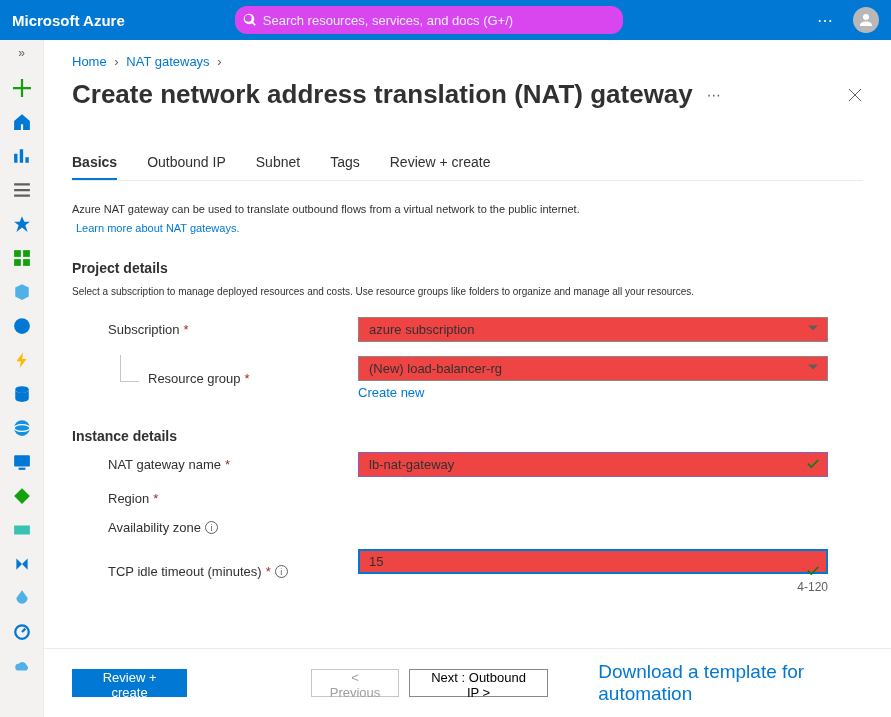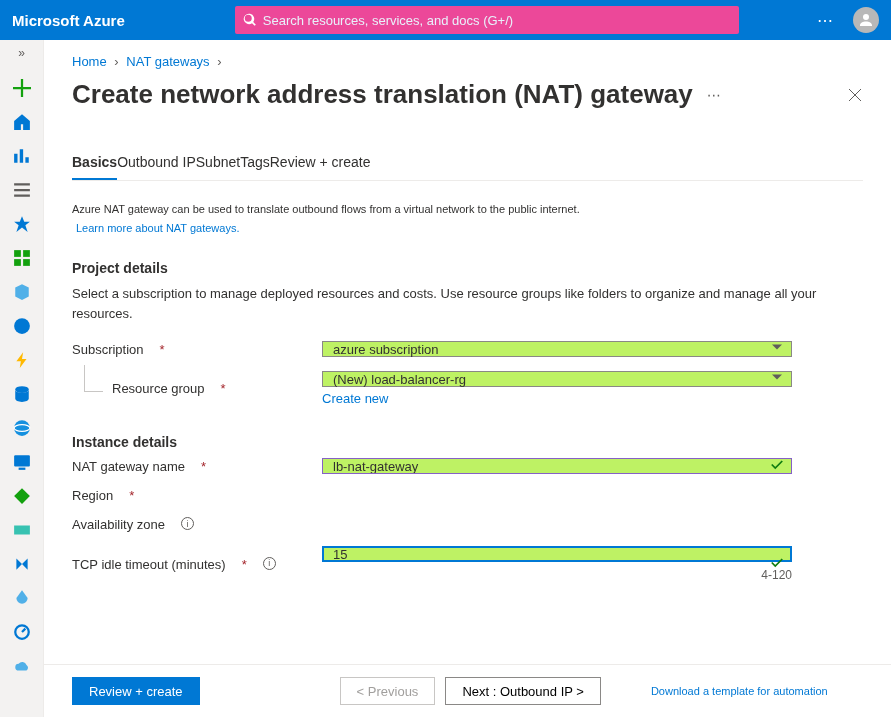--- a/index.html
+++ b/index.html
@@ -1,21 +1,21 @@
 <!DOCTYPE html>
 <html><head>
 <meta charset="utf-8">
 <style>
   * { box-sizing: border-box; margin: 0; padding: 0; }
   body { font-family: "Segoe UI", Arial, sans-serif; font-size: 13px; color: #323130; background: #fff; width: 891px; height: 717px; overflow: hidden; }
   
   
   .top-header { background: #0078d4; height: 40px; display: flex; align-items: center; padding: 0 12px; color: #fff; }
   .brand { font-size: 15px; font-weight: 600; margin-right: 110px; }
-  .search-wrap { background: #ec4899; height: 28px; width: 504px; display: flex; align-items: center; border-radius: 2px; padding: 0 8px; }
+  .search-wrap { background: #d946ef; height: 28px; width: 388px; display: flex; align-items: center; border-radius: 12px; padding: 0 8px; }
   .search-wrap svg { width: 14px; height: 14px; fill: #fff; margin-right: 6px; }
   .search-input { background: transparent; border: none; outline: none; color: #fff; font-size: 13px; flex: 1; }
   .search-input::placeholder { color: #e8f1fb; }
   .header-right { margin-left: auto; display: flex; align-items: center; gap: 18px; }
   .header-dots { font-size: 16px; letter-spacing: 2px; color: #fff; cursor: pointer; }
   .avatar { width: 26px; height: 26px; border-radius: 50%; background: #b8b8b8; display: flex; align-items: center; justify-content: center; }
   .avatar svg { width: 18px; height: 18px; fill: #fff; }
 
   .shell { display: flex; height: 677px; }
 
@@ -31,58 +31,58 @@
   .breadcrumbs { font-size: 13px; color: #0078d4; margin-bottom: 10px; }
   .breadcrumbs a { color: #0078d4; text-decoration: none; cursor: pointer; }
   .breadcrumbs .sep { color: #605e5c; margin: 0 4px; }
   .page-title-row { display: flex; align-items: center; margin-bottom: 44px; }
   .page-title { font-size: 26px; font-weight: 600; color: #323130; }
   .title-more { color: #605e5c; margin-left: 14px; font-size: 14px; cursor: pointer; letter-spacing: 1px; }
   .close-x { margin-left: auto; width: 16px; height: 16px; cursor: pointer; }
   .close-x svg { width: 16px; height: 16px; stroke: #605e5c; stroke-width: 1; }
 
   
-  .tabs { display: flex; border-bottom: 1px solid #edebe9; margin-bottom: 20px; }
+  .tabs { display: flex; gap: 30px; border-bottom: 1px solid #edebe9; margin-bottom: 20px; }
   .tab { padding: 0 0 8px 0; font-size: 14px; color: #323130; cursor: pointer; border-bottom: 2px solid transparent; }
   .tab.active { font-weight: 600; border-bottom-color: #0078d4; }
 
   .intro { font-size: 11px; color: #323130; line-height: 1.5; margin-bottom: 24px; }
   .intro a { color: #0078d4; text-decoration: none; display: block; margin-top: 2px; margin-left: 4px; cursor: pointer; }
 
   .section-title { font-size: 14px; font-weight: 600; margin-bottom: 8px; }
-  .section-desc { font-size: 13px; color: #323130; line-height: 1.5; margin-bottom: 18px; max-width: 760px; }
+  .section-desc { font-size: 10px; color: #323130; line-height: 1.5; margin-bottom: 18px; max-width: 760px; }
 
   
   .form-row { display: flex; align-items: center; margin-bottom: 14px; }
   .form-row.indented .label { padding-left: 40px; position: relative; }
   .form-row.indented .label::before { content: ""; position: absolute; left: 12px; top: -16px; height: 26px; width: 18px; border-left: 1px solid #c8c6c4; border-bottom: 1px solid #c8c6c4; }
-  .label { width: 250px; font-size: 13px; color: #323130; display: flex; gap: 16px; }
+  .label { width: 250px; font-size: 13px; color: #323130; display: flex; align-items: center; gap: 4px; margin-left: 36px; }
   .req { color: #a4262c; }
   .info-icon { width: 13px; height: 13px; border: 1px solid #605e5c; border-radius: 50%; display: inline-flex; align-items: center; justify-content: center; font-size: 9px; color: #605e5c; cursor: pointer; }
   .control { flex: 0 0 470px; position: relative; }
-  .select, .input { width: 100%; height: 16px; border: 1px solid #8a8886; background: #bef264; font-size: 13px; padding: 0 28px 0 10px; color: #323130; outline: none; }
+  .select, .input { width: 100%; height: 25px; border: 1px solid #8a8886; background: #ef4444; font-size: 13px; padding: 0 28px 0 10px; color: #323130; outline: none; }
   .select { cursor: pointer; position: relative; display: flex; align-items: center; }
   .chevron { position: absolute; right: 8px; top: 50%; transform: translateY(-50%); pointer-events: none; }
   .chevron svg { width: 12px; height: 12px; fill: #605e5c; }
   .check-icon { position: absolute; right: 8px; top: 50%; transform: translateY(-50%); }
   .check-icon svg { width: 14px; height: 14px; stroke: #107c10; stroke-width: 2; fill: none; }
   .input.valid { border-color: #8661c5; }
   .input.focused { border-color: #0078d4; box-shadow: 0 0 0 1px #0078d4 inset; }
   .create-new { color: #0078d4; font-size: 13px; cursor: pointer; margin-top: 4px; display: block; }
   .helper-right { text-align: right; font-size: 12px; color: #605e5c; margin-top: 6px; }
 
   .section-gap { margin-top: 28px; }
 
   
   .footer-bar { border-top: 1px solid #edebe9; padding: 12px 28px; display: flex; align-items: center; gap: 10px; background: #fff; }
   .btn { height: 28px; padding: 0 16px; font-size: 13px; border: 1px solid #8a8886; background: #fff; cursor: pointer; }
   .btn.primary { background: #0078d4; border-color: #0078d4; color: #fff; font-weight: 400; }
   .btn.disabled { color: #a19f9d; border-color: #c8c6c4; cursor: not-allowed; }
   .footer-gap { width: 120px; }
-  .footer-link { color: #0078d4; font-size: 11px; text-decoration: none; margin-left: 40px; cursor: pointer; }
+  .footer-link { color: #0078d4; font-size: 19px; text-decoration: none; margin-left: 40px; cursor: pointer; }
 </style>
 </head>
 <body>
 
 <div class="top-header">
   <div class="brand">Microsoft Azure</div>
   <div class="search-wrap">
     <svg viewBox="0 0 16 16">
         <path d="M11.7 10.3a6 6 0 10-1.4 1.4l3 3 1.4-1.4-3-3zM2 6a4 4 0 118 0 4 4 0 01-8 0z"></path>
       </svg>

